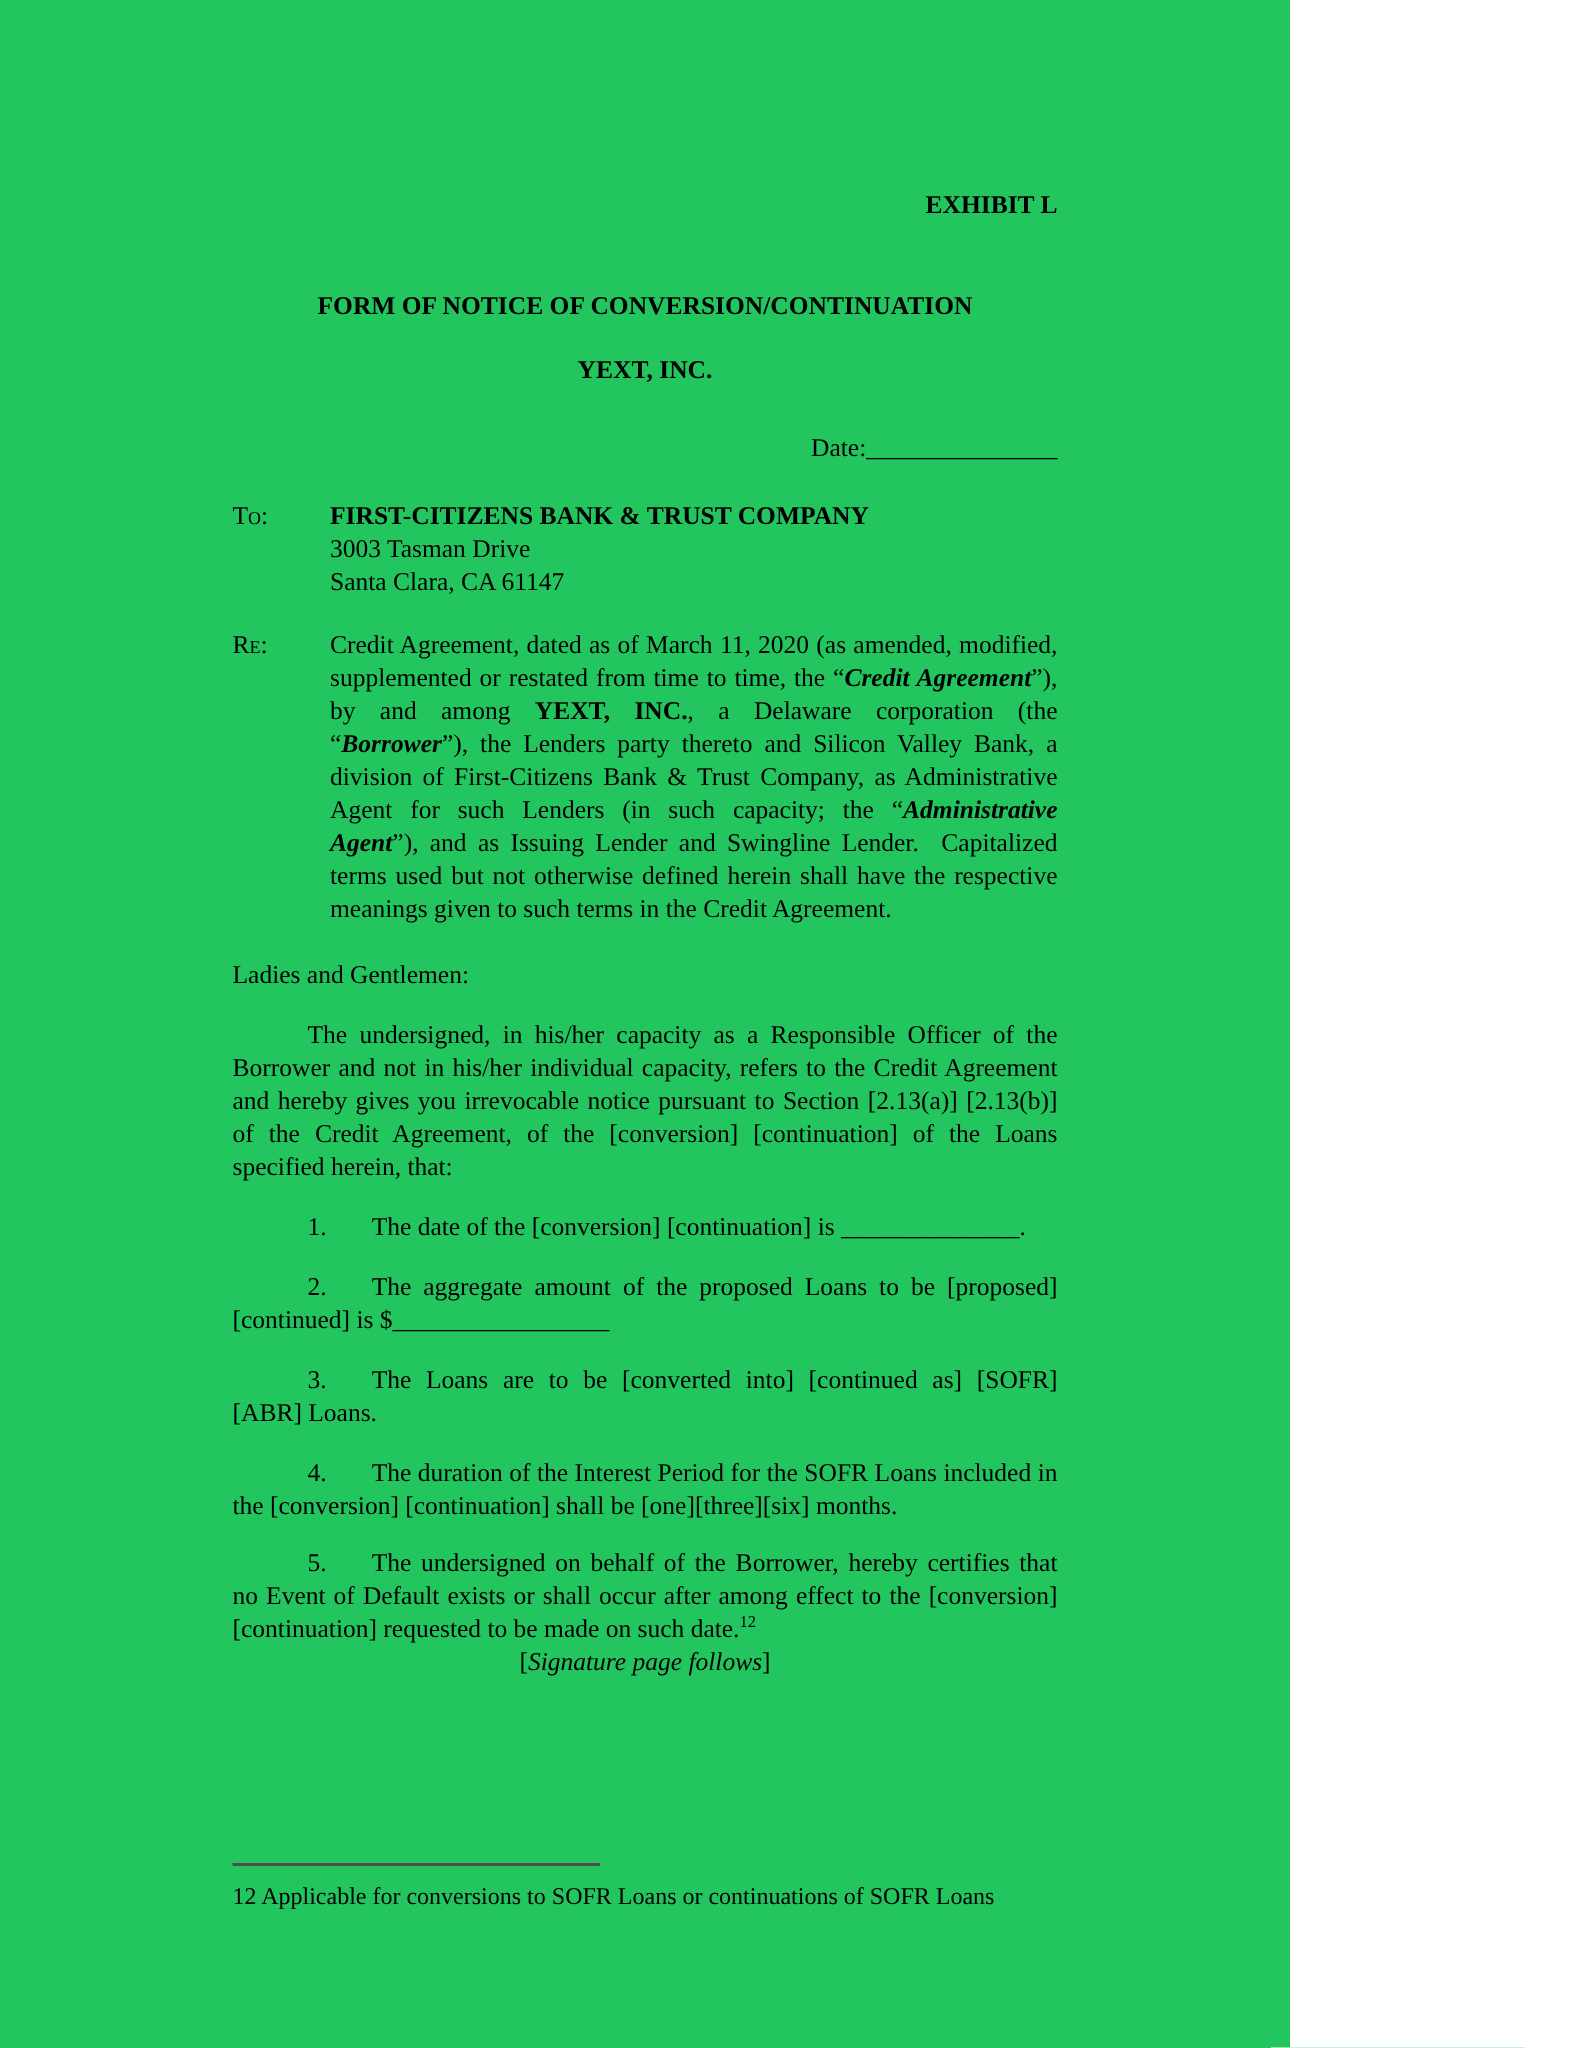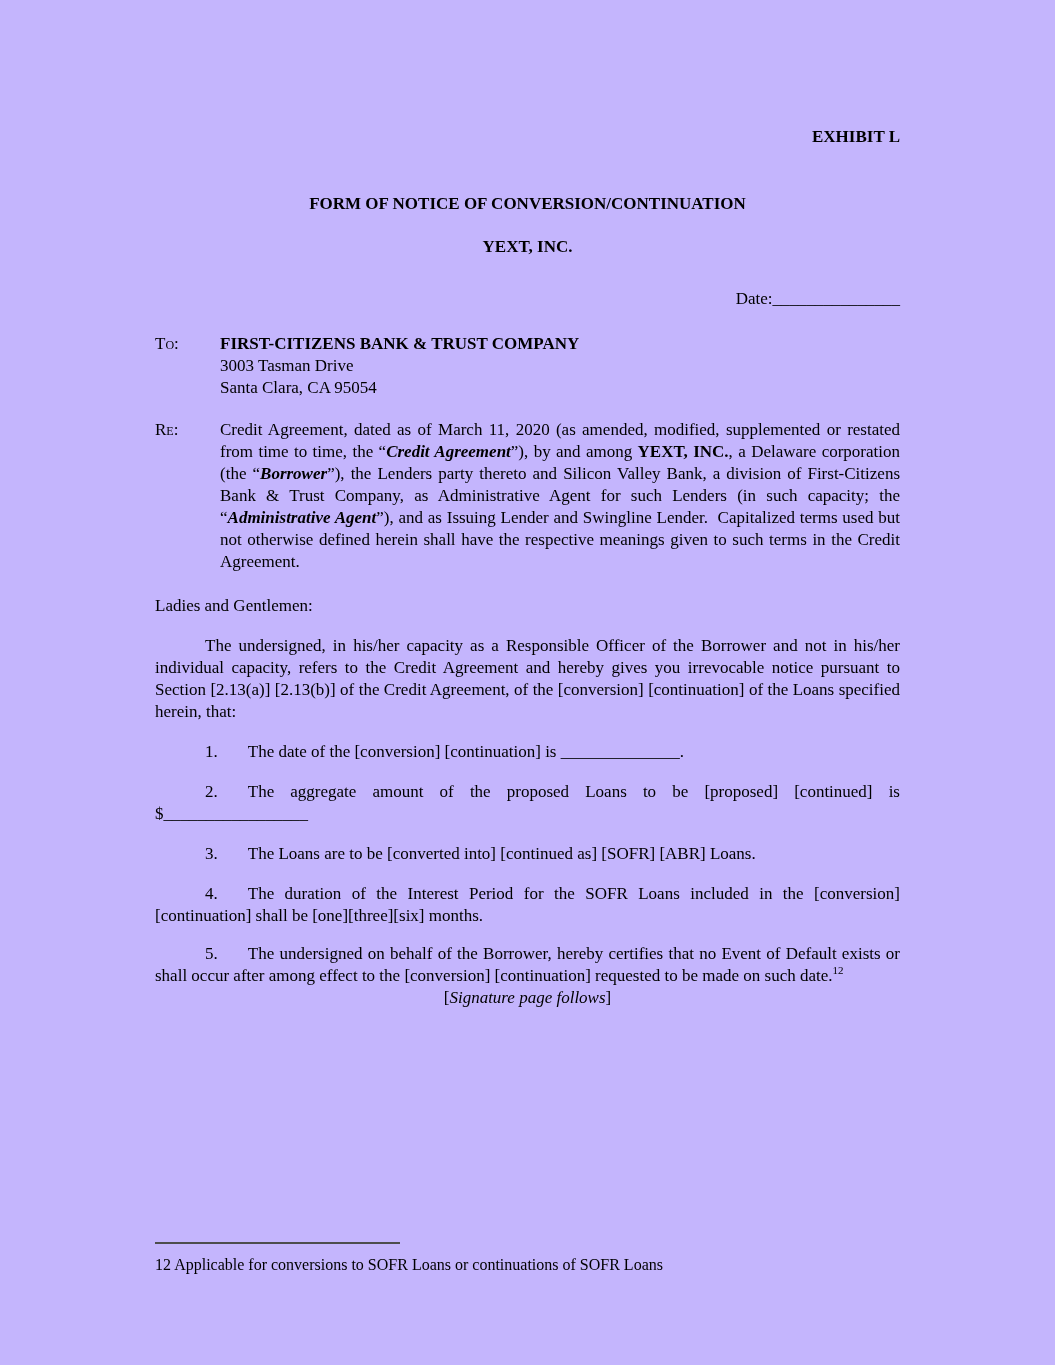--- a/index.html
+++ b/index.html
@@ -1,21 +1,21 @@
 <!DOCTYPE html>
 <html><head>
 <meta charset="utf-8">
 <style>
   html,body { margin:0; padding:0; background:#ffffff; }
   .page {
     position:relative;
-    width:1055px; height:1365px;
+    width:860px; height:1365px;
     box-sizing:border-box;
     padding:126px 155px 0 155px;
-    background:#c4b5fd;
+    background:#22c55e;
     color:#000000;
     font-family:"Liberation Serif","DejaVu Serif",serif;
     font-size:17px;
     line-height:22px;
     overflow:hidden;
   }
   p { margin:0; }
   .bold { font-weight:bold; }
   .exhibit { text-align:right; font-weight:bold; }
   .title { text-align:center; font-weight:bold; margin-top:45px; }
@@ -52,21 +52,21 @@
 
   <div class="company">YEXT, INC.</div>
 
   <div class="date-line"><span>Date:</span><span>_______________</span></div>
 
   <div class="block to-block">
     <div class="label">To:</div>
     <div class="addr">
       <div class="bold addr-line">FIRST-CITIZENS BANK &amp; TRUST COMPANY</div>
       <div class="addr-line">3003 Tasman Drive</div>
-      <div class="addr-line">Santa Clara, CA 95054</div>
+      <div class="addr-line">Santa Clara, CA 61147</div>
     </div>
   </div>
 
   <div class="block re-block">
     <div class="label">Re:</div>
     <div class="re-text"><span class="seg-normal">Credit Agreement, dated as of March 11, 2020 (as amended, modified, supplemented or restated from time to time, the “</span><span class="seg-bolditalic">Credit Agreement</span><span class="seg-normal">”), by and among </span><span class="seg-bold">YEXT, INC.</span><span class="seg-normal">, a Delaware corporation (the “</span><span class="seg-bolditalic">Borrower</span><span class="seg-normal">”), the Lenders party thereto and Silicon Valley Bank, a division of First-Citizens Bank &amp; Trust Company, as Administrative Agent for such Lenders (in such capacity; the “</span><span class="seg-bolditalic">Administrative Agent</span><span class="seg-normal">”), and as Issuing Lender and Swingline Lender.&nbsp; Capitalized terms used but not otherwise defined herein shall have the respective meanings given to such terms in the Credit Agreement.</span></div>
   </div>
 
   <p class="salutation">Ladies and Gentlemen:</p>
 

